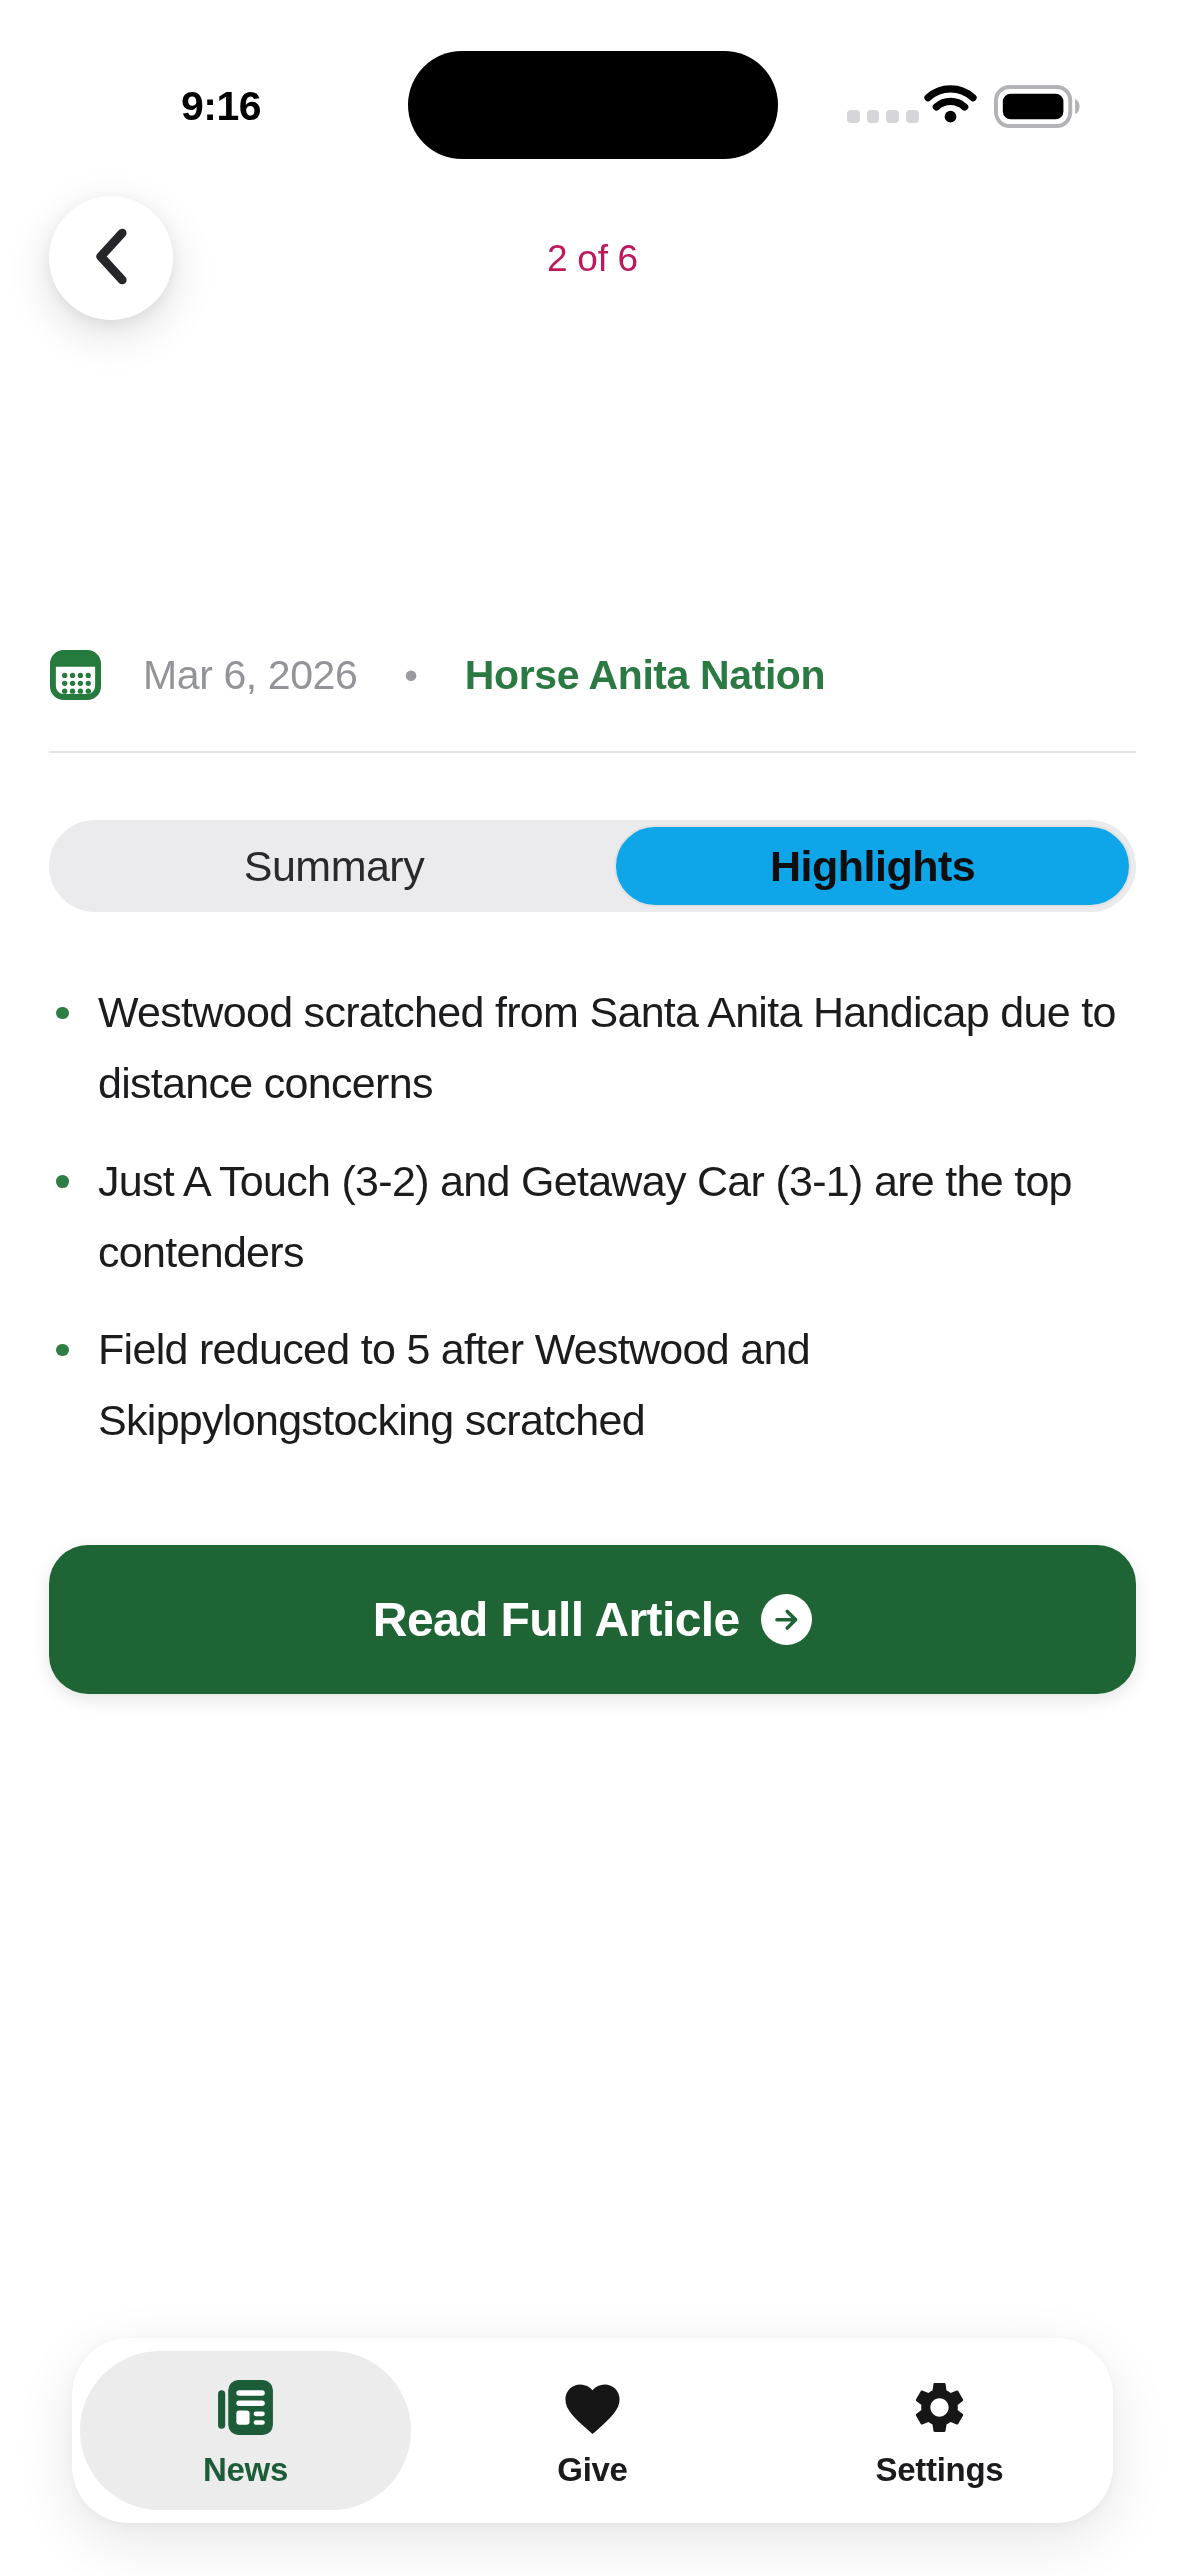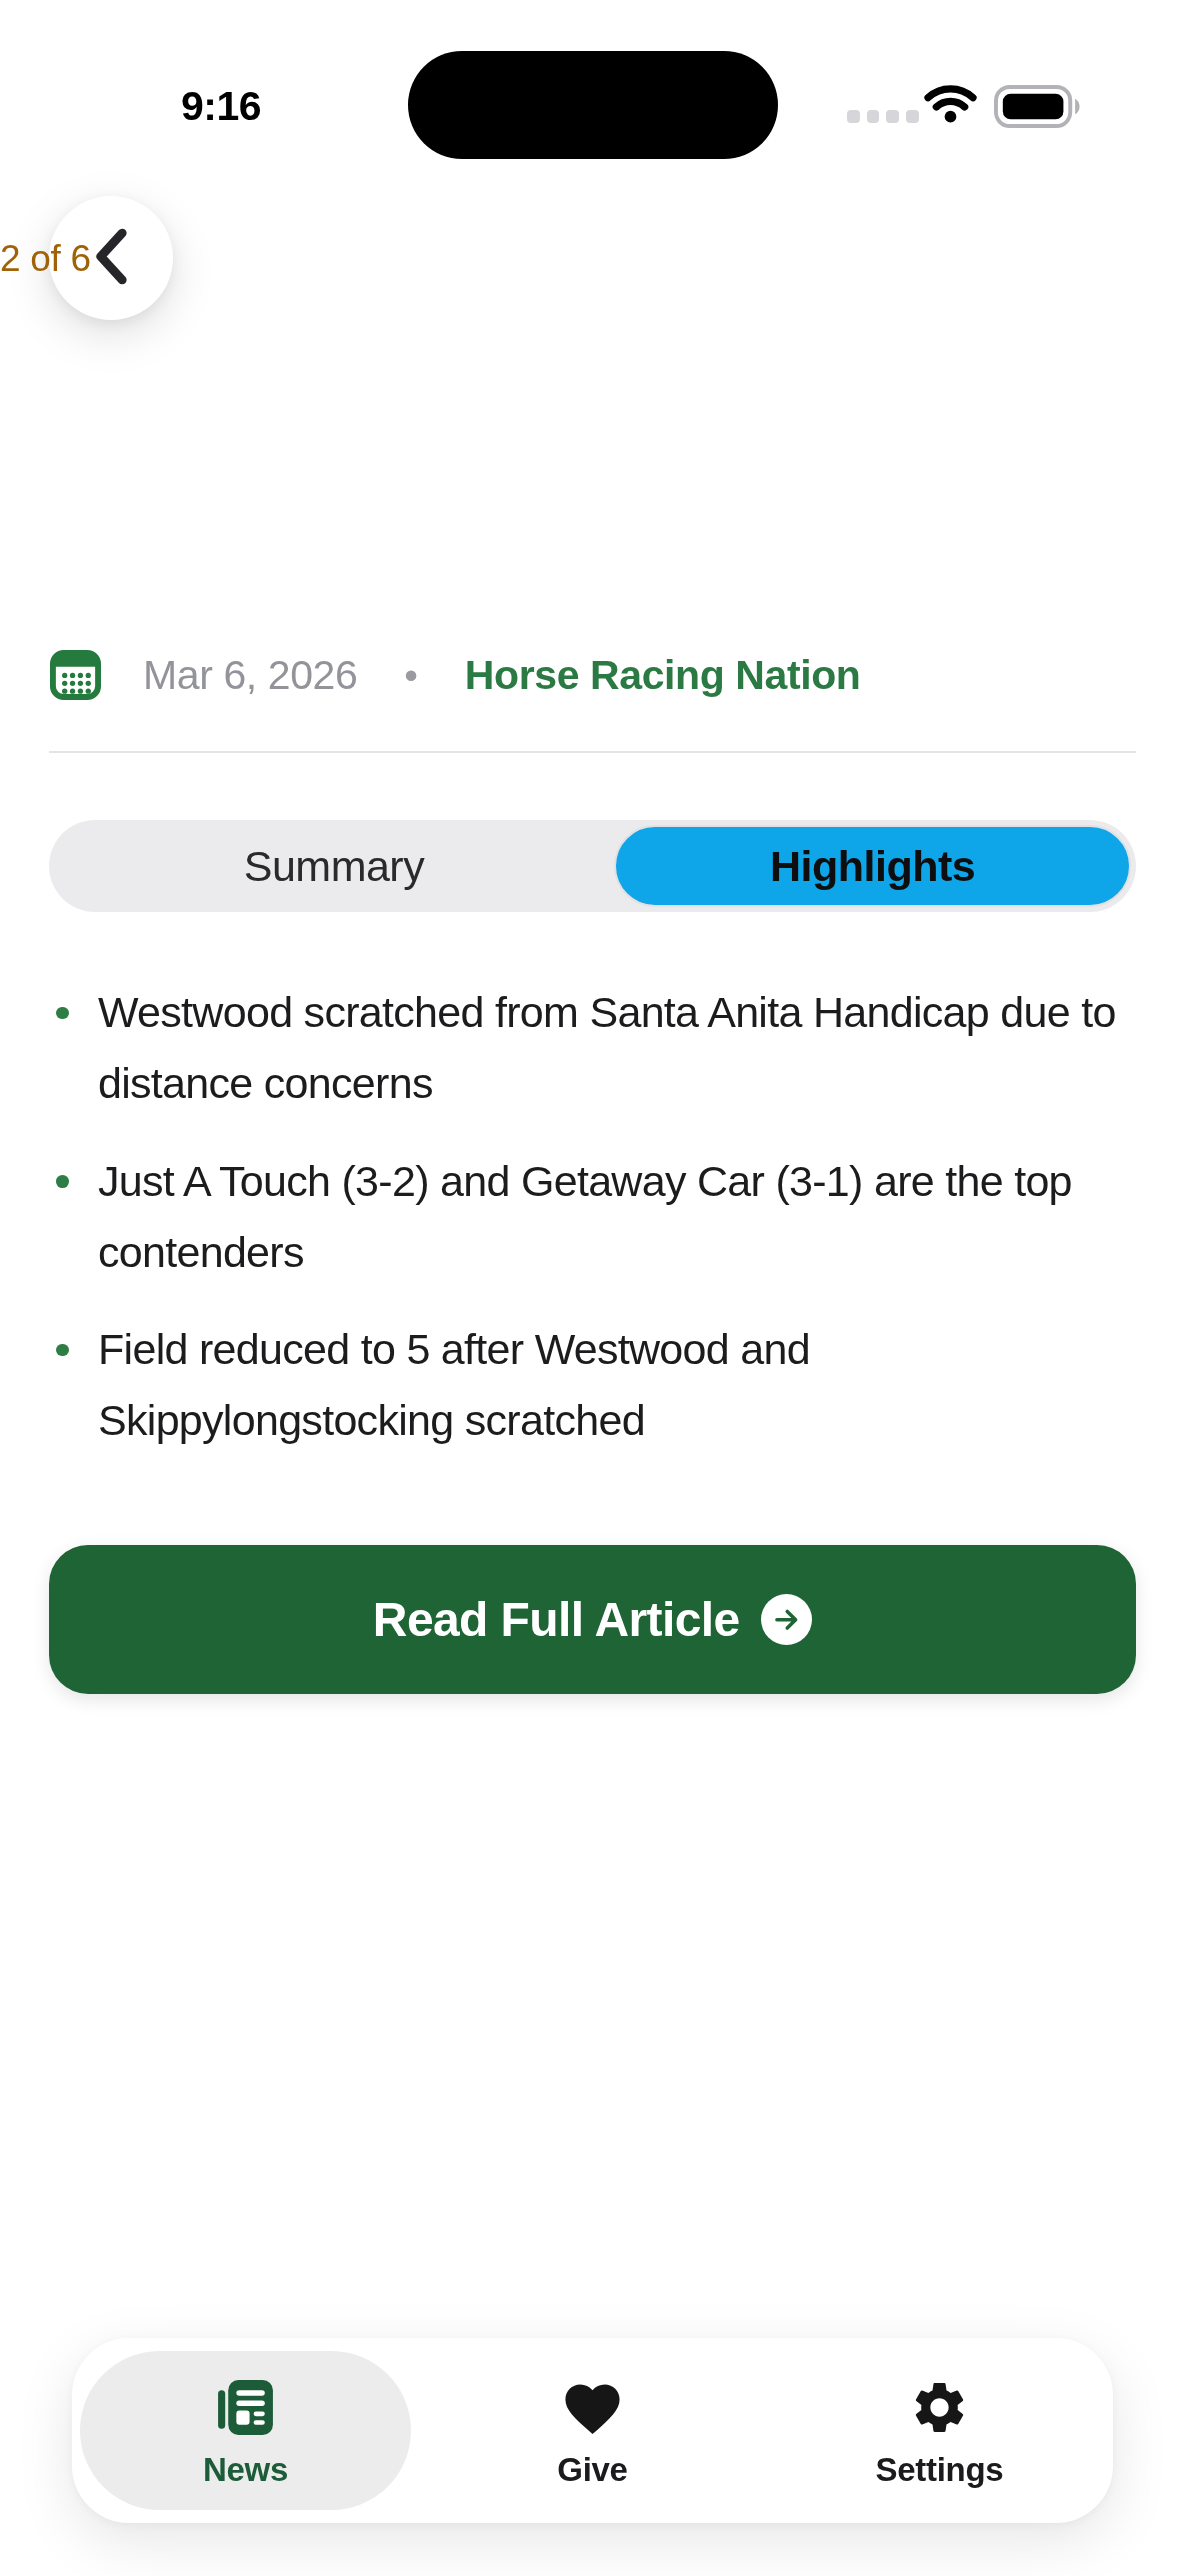--- a/index.html
+++ b/index.html
@@ -14,22 +14,22 @@
             background:#000; border-radius:54px; }
   .cell-dots { position:absolute; left:847px; top:98px; display:flex; gap:6.9px; }
   .cell-dot { width:12.8px; height:12.8px; border-radius:3.9px; background:#d6d6da; }
   .wifi { position:absolute; left:923px; top:71px; }
   .battery { position:absolute; left:994px; top:73px; }
 
   
   .back-btn { position:absolute; left:49px; top:184px; width:124px; height:124px;
               background:#fff; border-radius:50%; display:flex; align-items:center; justify-content:center;
               box-shadow:0 13.8px 45px rgba(0,0,0,0.13), 0 3.9px 13.8px rgba(0,0,0,0.06); cursor:pointer; }
-  .pager { position:absolute; left:0; top:226px; width:100%; text-align:left;
-           font-size:37px; color:#a16207; letter-spacing:-0.3px; }
+  .pager { position:absolute; left:0; top:226px; width:100%; text-align:center;
+           font-size:37px; color:#be185d; letter-spacing:-0.3px; }
 
   
   .title { position:absolute; left:49px; top:375px; width:1091px;
            font-size:68px; line-height:100px; font-weight:700; letter-spacing:-2.2px; color:#0d0d0d; }
   .meta { position:absolute; left:49px; top:634px; display:flex; align-items:center; gap:41px;justify-content:center; }
   .meta-date { font-size:41px; color:#93939a; letter-spacing:-0.4px; }
   .meta-dot { font-size:39px; color:#9a9aa0; padding:0 5.9px; }
   .meta-source { font-size:41px; font-weight:700; color:#2b7a43; letter-spacing:-0.4px; cursor:pointer; }
   .divider { position:absolute; left:49px; top:739px; width:1087px; height:2px; background:#e4e4e8; }
 
@@ -122,21 +122,21 @@
             <circle cx="40" cy="38" r="2.7"></circle>
           <circle cx="16" cy="46" r="2.7"></circle>
             <circle cx="24" cy="46" r="2.7"></circle>
             <circle cx="32" cy="46" r="2.7"></circle>
             <circle cx="40" cy="46" r="2.7"></circle>
         </g>
       </svg>
     </span>
     <span class="meta-date">Mar 6, 2026</span>
     <span class="meta-dot">•</span>
-    <span class="meta-source">Horse Racing Nation</span>
+    <span class="meta-source">Horse Anita Nation</span>
   </div>
 
   <div class="divider"></div>
 
   <div class="seg">
     <div class="seg-btn inactive">Summary</div>
     <div class="seg-btn active">Highlights</div>
   </div>
 
   <ul class="hl-list">

